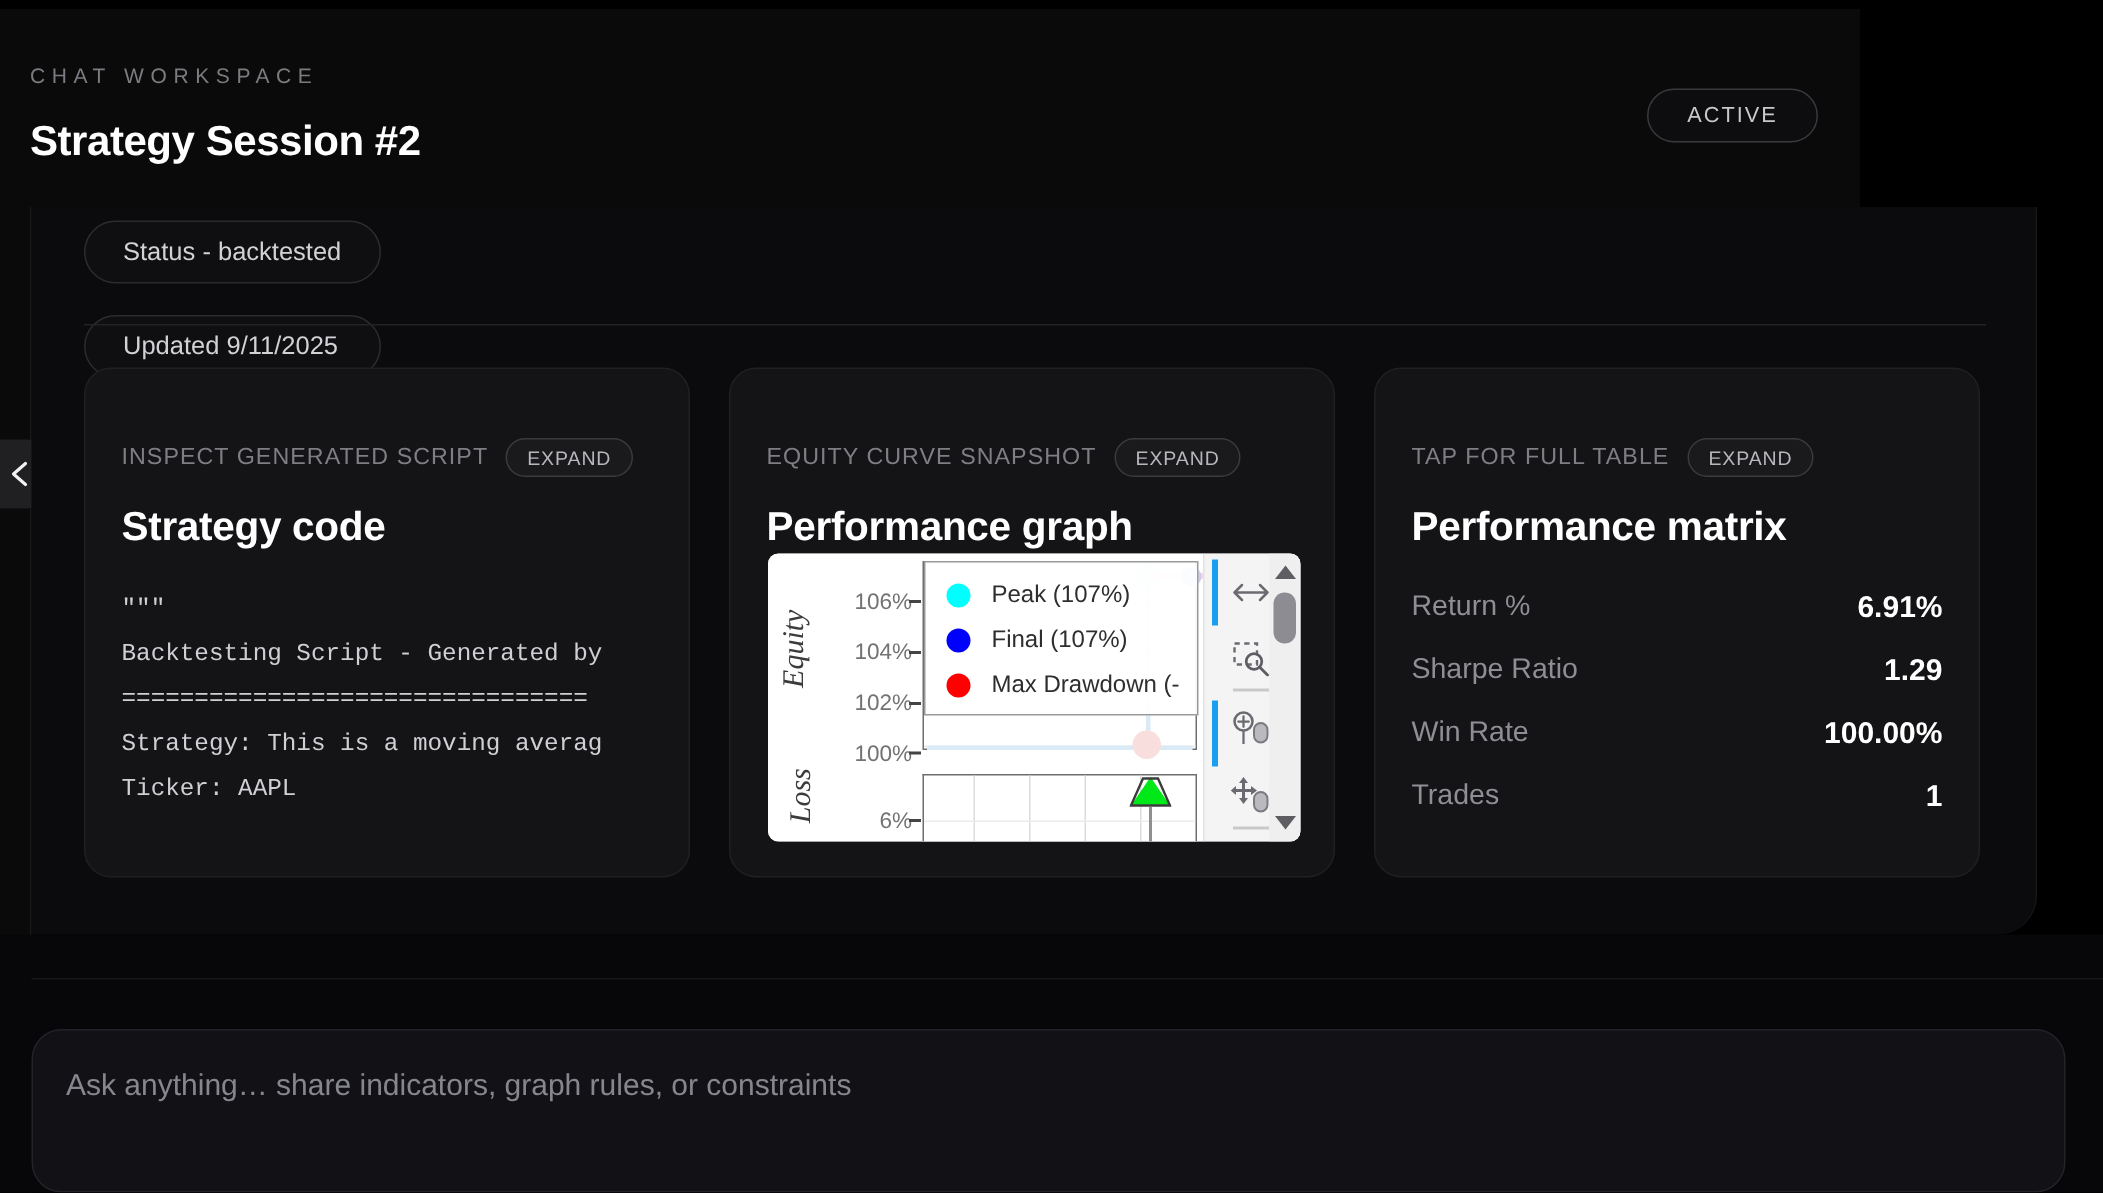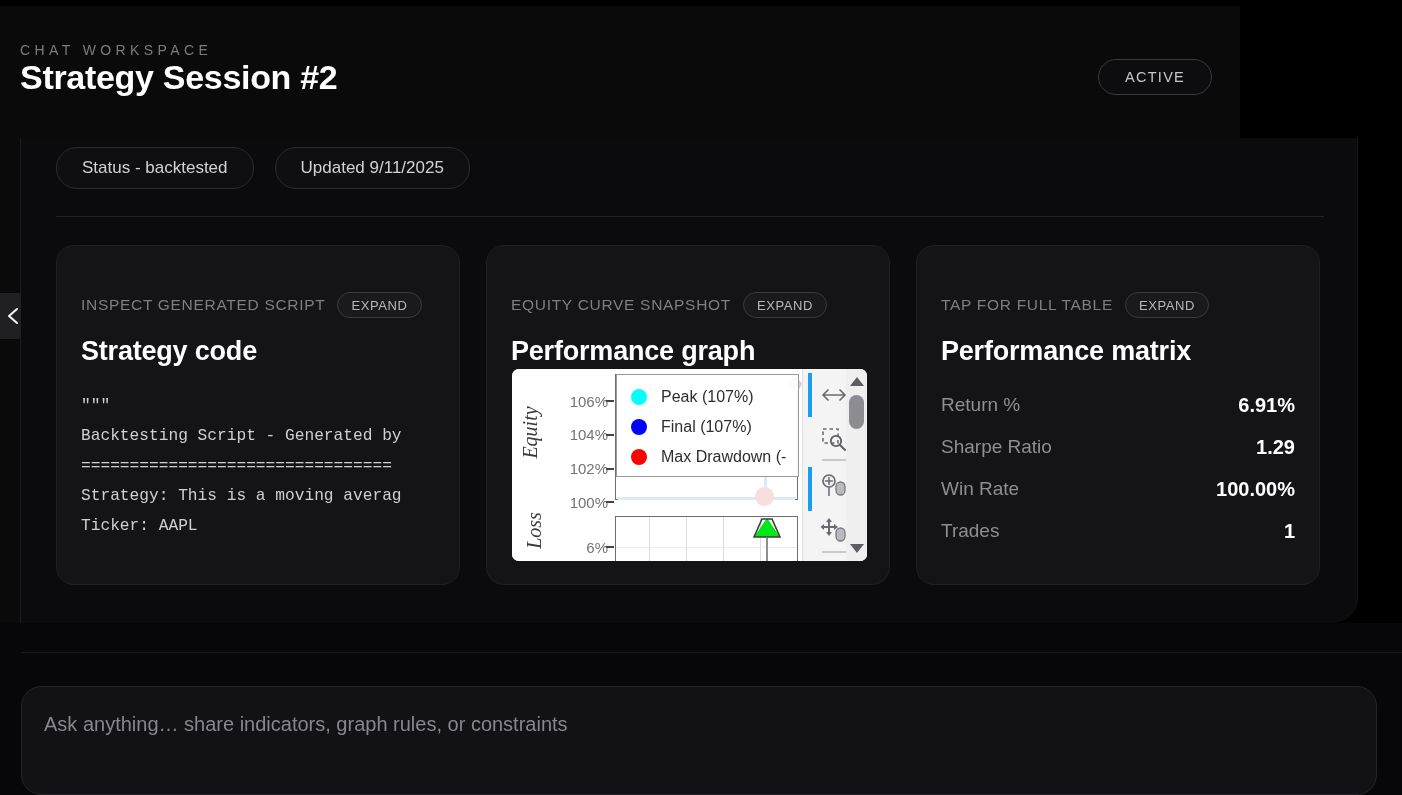--- a/index.html
+++ b/index.html
@@ -21,22 +21,22 @@
   .header {
     position: absolute; top: 6px; left: 0; width: 1240px; height: 132px;
     background: #0a0a0b;
   }
   .eyebrow {
     position: absolute; left: 20px; top: 36px;
     font-size: 14px; letter-spacing: 4.4px; font-weight: 400;
     color: #7b7b80;
   }
   .page-title {
-    position: absolute; left: 20px; top: 52px;
-    font-size: 34px; font-weight: 700; color: #ffffff;
+    position: absolute; left: 20px; top: 72px;
+    font-size: 28px; font-weight: 700; color: #ffffff;
     letter-spacing: -0.3px;
   }
   .active-badge {
     position: absolute; right: 28px; top: 53px;
     width: 114px; height: 36px; border-radius: 20px;
     border: 1px solid #3a3a3e; background: #0d0d0f;
     display: flex; align-items: center; justify-content: center;
     font-size: 14.5px; letter-spacing: 1.3px; color: #c8c8cc;
   }
 
@@ -58,21 +58,21 @@
   .content-panel {
     position: absolute; left: 21px; top: 138px;
     width: 1337px; height: 485px;
     background: #0b0b0d;
     border-radius: 0 0 26px 0;
     border-right: 1px solid #17171a;
   }
 
   .pill-row {
     position: absolute; left: 35px; top: 9px;
-    display: flex; gap: 21px;
+    display: flex; gap: 21px; flex-direction: column;
   }
   .pill {
     height: 42px; border-radius: 21px;
     border: 1px solid #2c2c30; background: #0f0f11;
     display: flex; align-items: center; padding: 0 25px;
     font-size: 17px; color: #d2d2d6; white-space: nowrap;
   }
 
   .divider {
     position: absolute; left: 35px; top: 78px;

